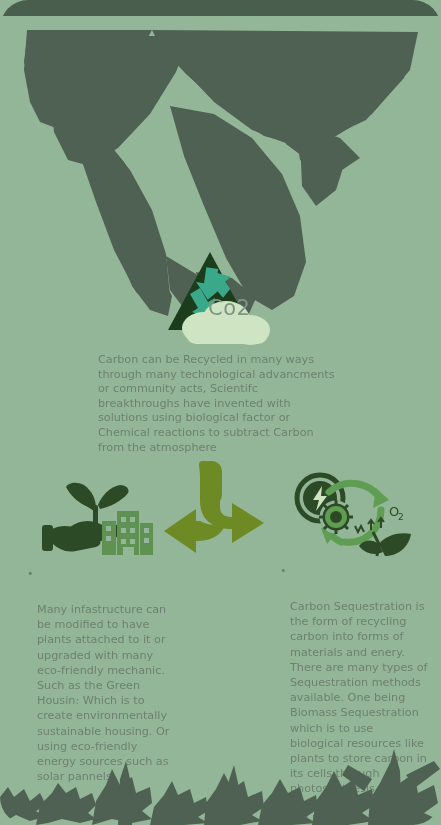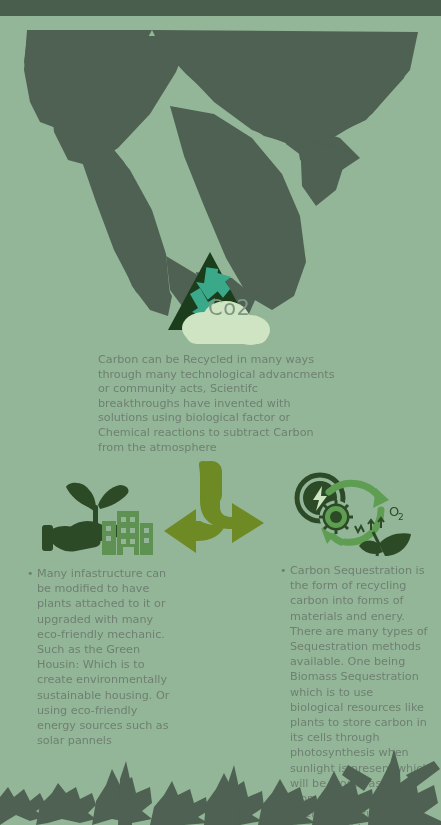--- a/index.html
+++ b/index.html
@@ -4,20 +4,21 @@
 <style>
   html,body{margin:0;padding:0;}
   body{
     width:441px;height:825px;overflow:hidden;
     font-family:"DejaVu Sans", sans-serif;
     background:#94b698;
   }
   #poster{
     position:relative;width:441px;height:825px;overflow:hidden;
     background:#94b698;
+    border-radius:28px;
   }
   
   .top-band{
     position:absolute;left:0;top:0;width:441px;height:16px;
     background:#4a5e4e;
   }
   .leaf-top{position:absolute;left:0;top:10px;width:441px;height:330px;}
   .leaf-bottom{position:absolute;left:0;bottom:0;width:441px;height:90px;}
 
   
@@ -44,21 +45,21 @@
   .col{
     position:absolute;font-size:11.2px;line-height:15.2px;color:#6e8071;
     font-family:"DejaVu Sans", sans-serif;
   }
   .col-left{left:27px;top:566px;width:152px;}
   .col-right{left:280px;top:563px;width:150px;}
   .bullet-row{display:flex;align-items:flex-start;}
   .bullet-dot{
     flex:0 0 auto;width:10px;font-size:11px;line-height:15.2px;color:#6e8071;
   }
-  .bullet-txt{flex:1 1 auto;}
+  .bullet-txt{flex:1 1 auto;margin-top:36px;}
 </style>
 </head>
 <body>
 
 <div id="poster">
 
   <div class="top-band"></div>
 
   <svg class="leaf-top" viewBox="0 0 441 330" preserveAspectRatio="none">
     <polygon points="28,20 140,20 134,30 70,96 62,118 40,106 30,70" fill="#4e6152"></polygon>

